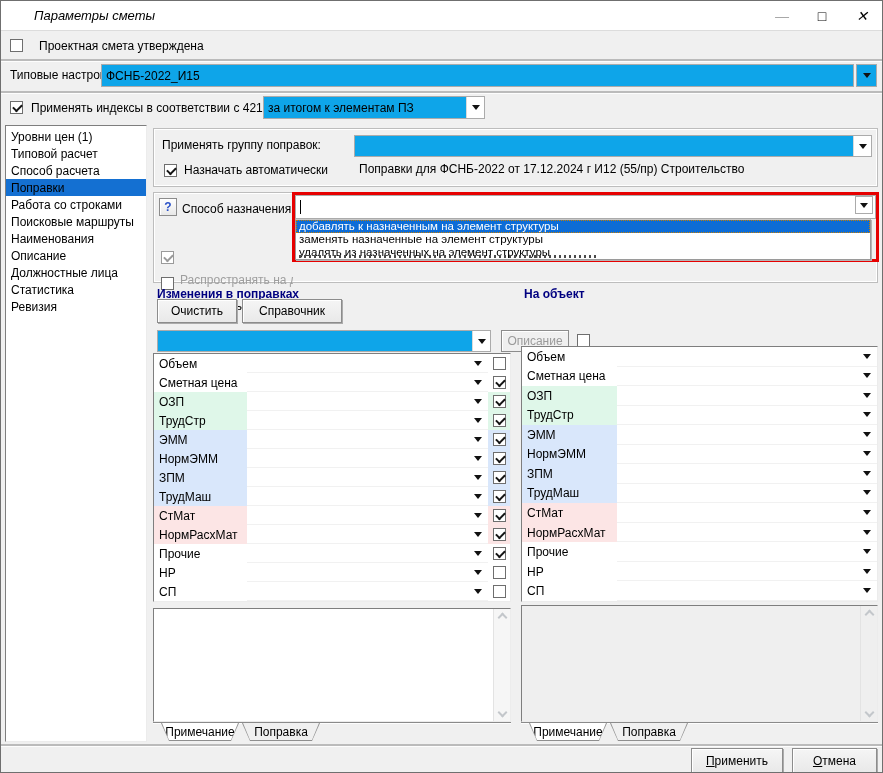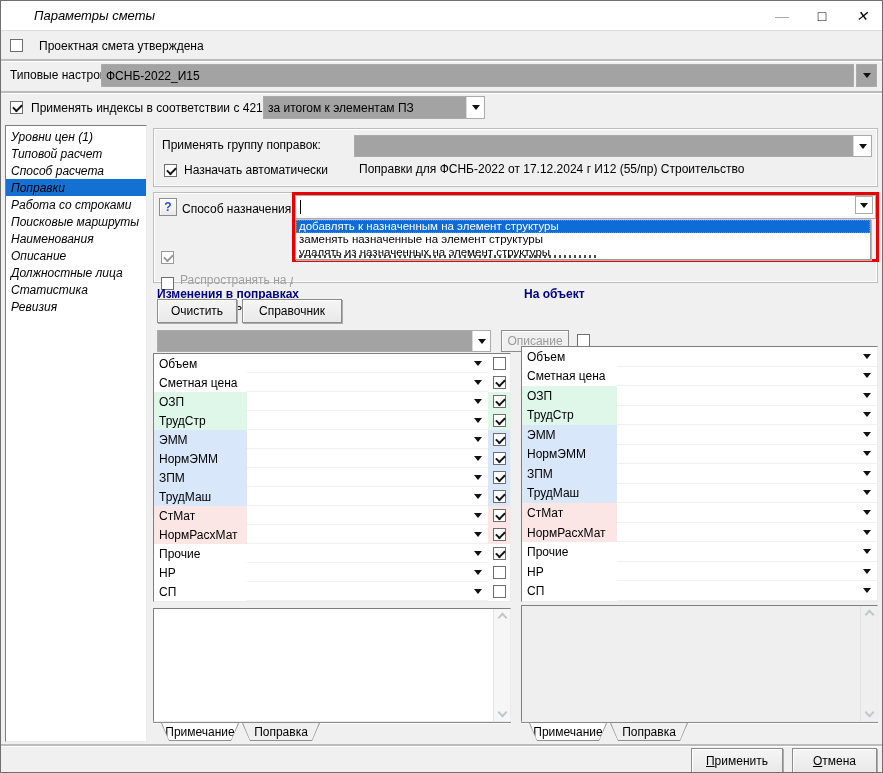--- a/index.html
+++ b/index.html
@@ -17,32 +17,32 @@
   .winbtn{width:40px;height:100%;display:flex;align-items:center;justify-content:center;font-size:14px;}
   .winbtn.min{color:#A8A8A8;}
   
   .etch{height:2px;background:#BBBBBB;box-shadow:0 1px 0 #FDFDFD;}
   
   .cb{width:13px;height:13px;background:#fff;border:1px solid #6E6E6E;display:inline-block;position:relative;flex:none;}
   .cb.on::after{content:"";position:absolute;left:2px;top:2px;width:7px;height:4px;border-left:2px solid #151515;border-bottom:2px solid #151515;transform:rotate(-45deg);}
   .cb.gray{border-color:#9A9A9A;}
   .cb.gray::after{border-color:#9A9A9A;}
   
-  .flatfield{background:#a3a3a3;border:1px solid #ABABAB;display:flex;align-items:center;padding-left:4px;}
+  .flatfield{background:#0ea5e9;border:1px solid #ABABAB;display:flex;align-items:center;padding-left:4px;}
   .dbtn{margin-left:auto;width:18px;align-self:stretch;background:#fff;border-left:1px solid #DADADA;display:flex;align-items:center;justify-content:center;}
   .tri{width:0;height:0;border-left:4px solid transparent;border-right:4px solid transparent;border-top:5px solid #111;}
   
   .btn{background:linear-gradient(#F5F5F5,#E9E9E9);border:1px solid #8C8C8C;box-shadow:inset 1px 1px 0 #FFF,1px 1px 0 #ABABAB;display:flex;align-items:center;justify-content:center;}
   .btn.disabled{color:#9B9B9B;background:#F0F0F0;box-shadow:inset 1px 1px 0 #FFF;}
   
   .sunken{background:#fff;border:1px solid;border-color:#7E7E7E #ECECEC #ECECEC #7E7E7E;}
   
   .groupbox{border:1px solid #BDBDBD;box-shadow:inset 1px 1px 0 #fff,inset -1px -1px 0 #fff;}
   
-  .side-item{height:17px;display:flex;align-items:center;padding-left:5px;white-space:nowrap;font-style:italic;}
+  .side-item{height:17px;display:flex;align-items:center;padding-left:5px;white-space:nowrap;}
   .side-item.sel{background:var(--selection-blue,#1470D2);color:#000000;}
   
   .sechead{font-weight:bold;color:var(--header-navy,#000080);}
   
   .redbox{border:3px solid var(--highlight-red,#E60000);}
   .mcombo{position:absolute;left:0;top:0;right:0;height:24px;background:#fff;border:1px solid #ABABAB;display:flex;align-items:center;}
   .caret{width:1px;height:14px;background:#000;margin-left:4px;}
   .popup{position:absolute;left:0;top:24px;width:576px;height:41px;background:#fff;border:1px solid #9A9A9A;border-top:1px solid #C9C9C9;box-shadow:1px 1px 0 #B5B5B5;}
   .popup-item{height:13px;line-height:13px;padding-left:3px;white-space:nowrap;overflow:hidden;font-size:11.5px;}
   .popup-item.sel{background:var(--popup-selection-blue,#0D6CD6);color:#fff;outline:1px dotted #C97F00;outline-offset:-1px;}

